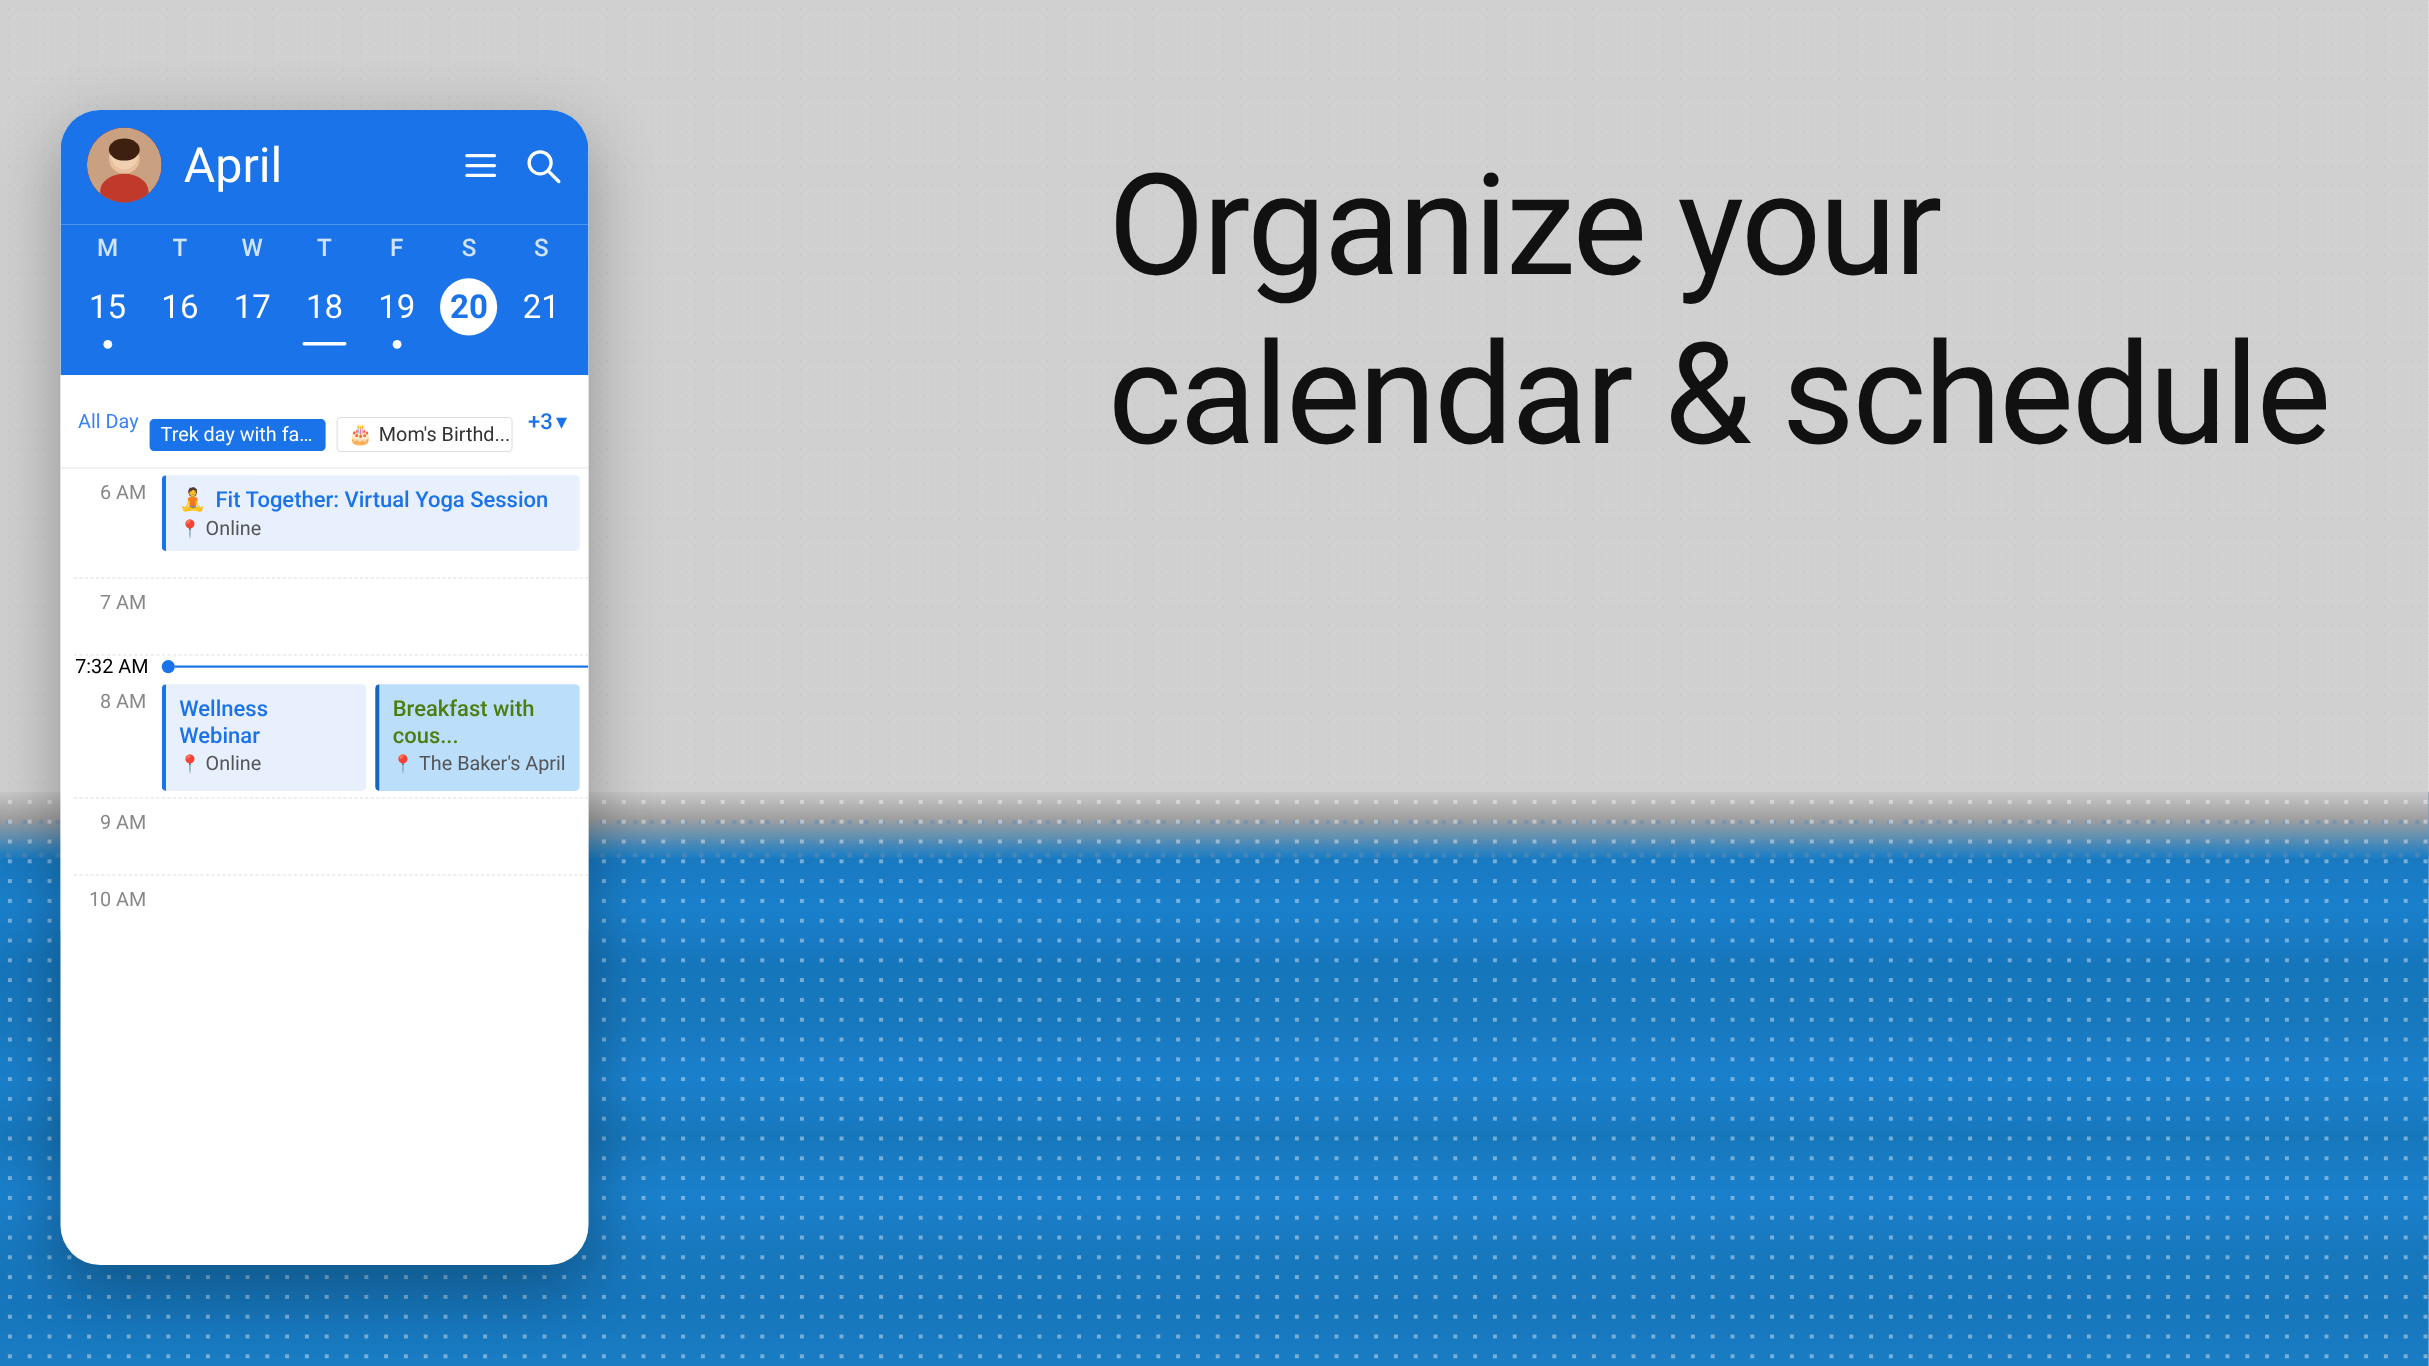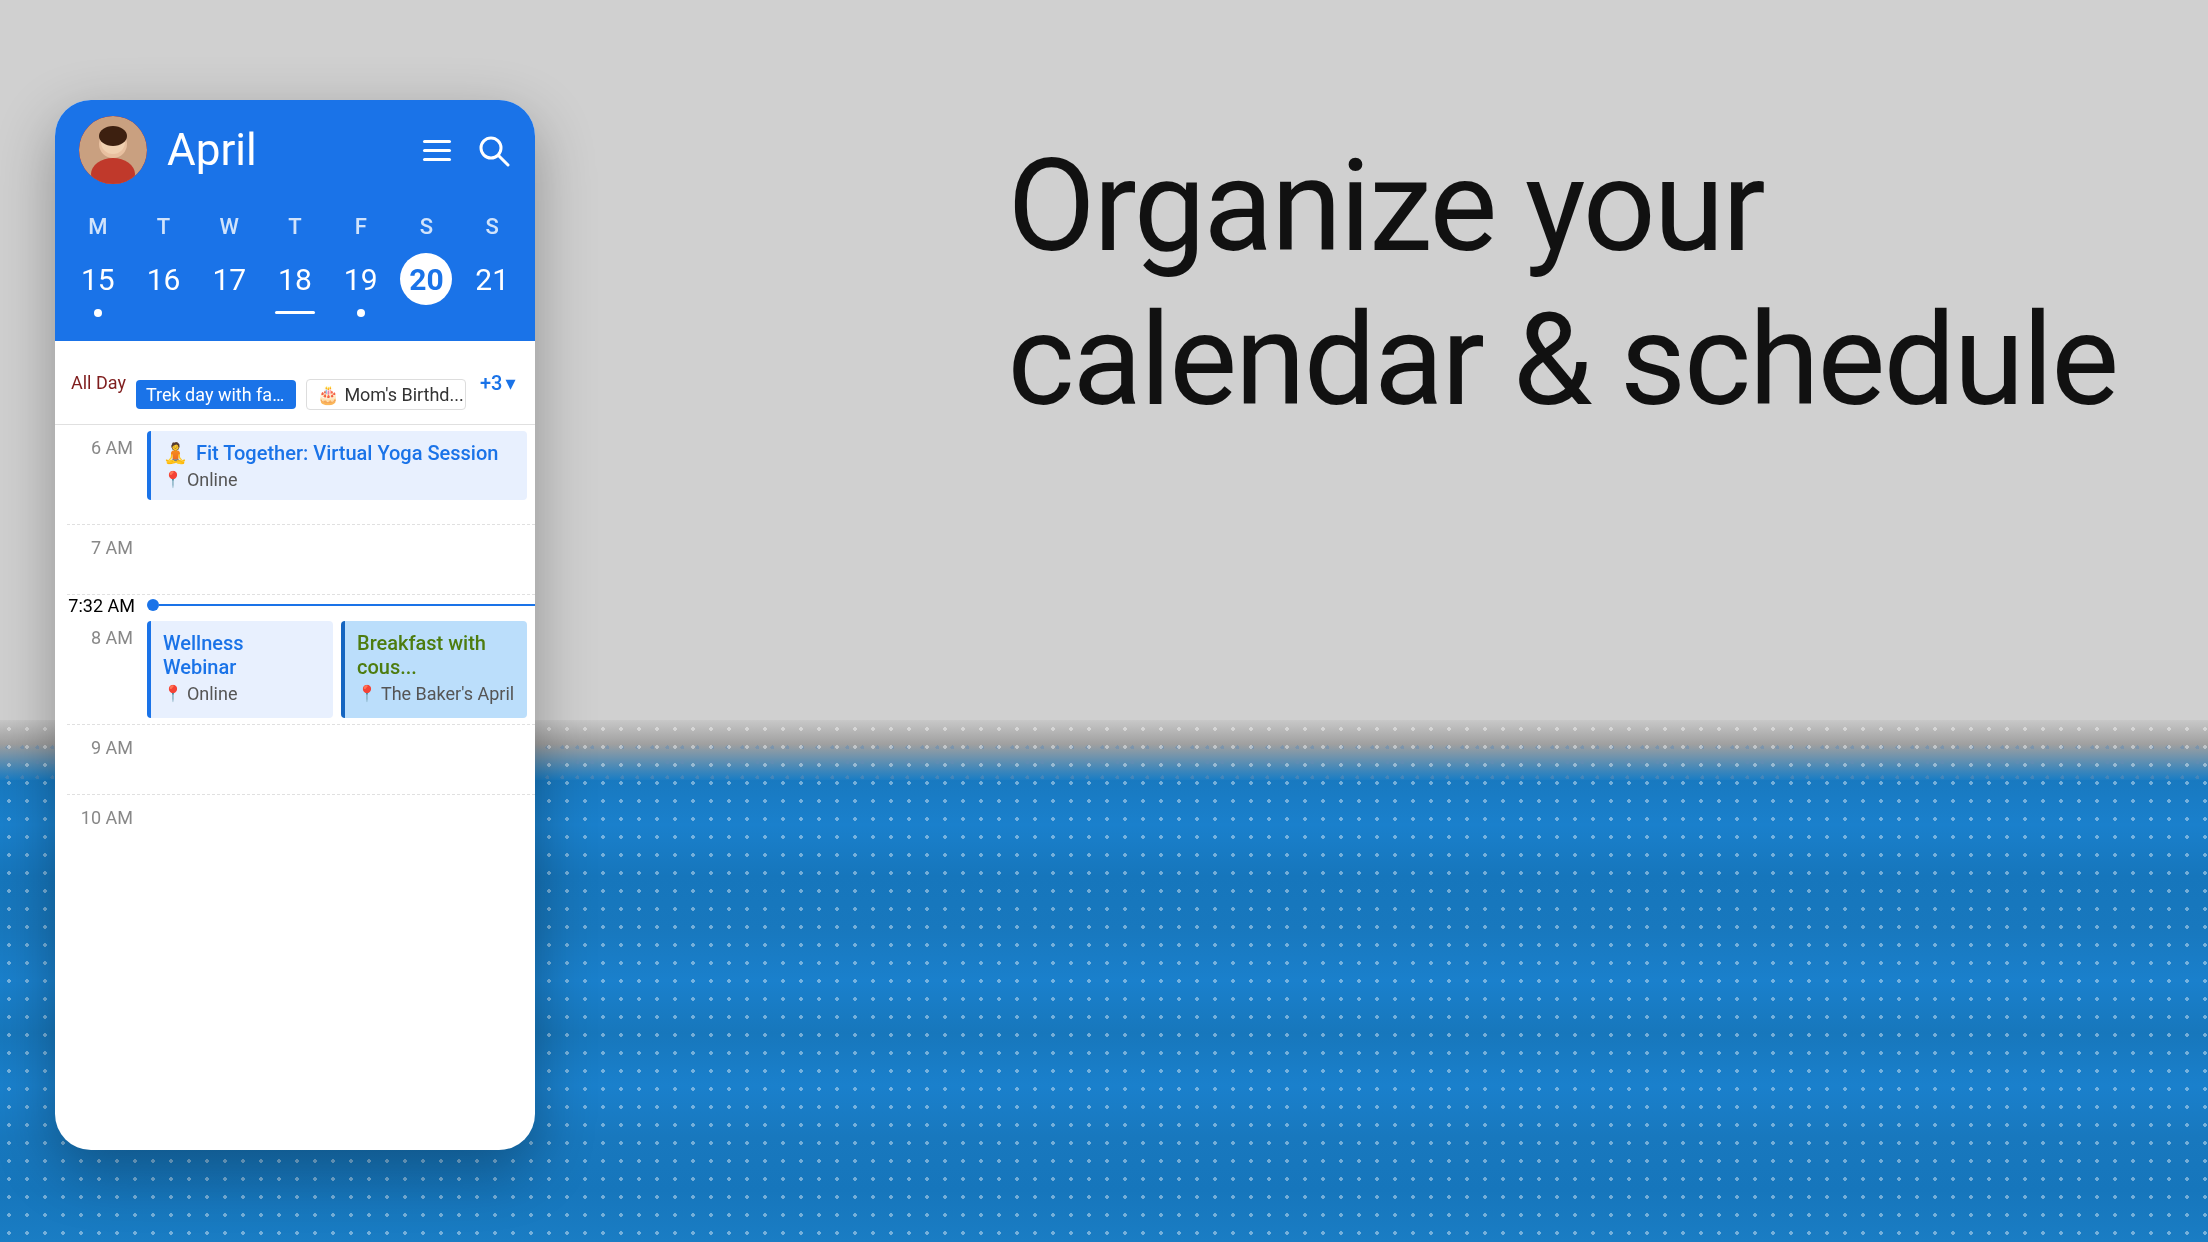--- a/index.html
+++ b/index.html
@@ -226,21 +226,21 @@
       background: white;
       padding: 14px 16px;
       display: flex;
       align-items: center;
       gap: 10px;
       border-bottom: 1px solid #e0e0e0;
     }
 
     .allday-label {
       font-size: 18px;
-      color: #7f1d1d;
+      color: #3b82f6;
       flex-shrink: 0;
     }
 
     .allday-event {
       background: #1a73e8;
       color: white;
       border-radius: 4px;
       padding: 4px 10px;
       font-size: 18px;
       white-space: nowrap;

